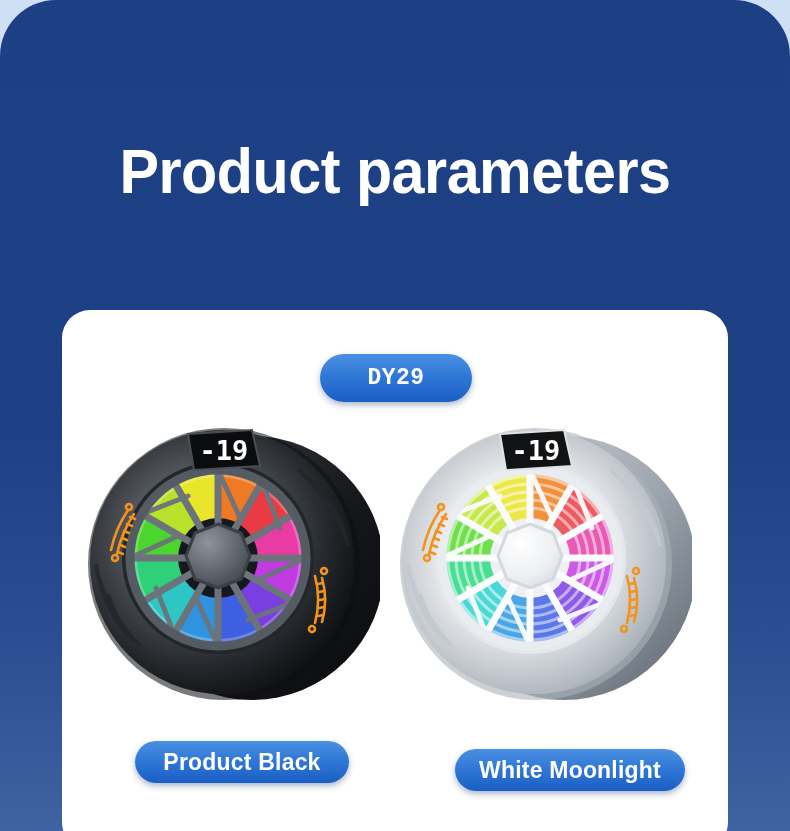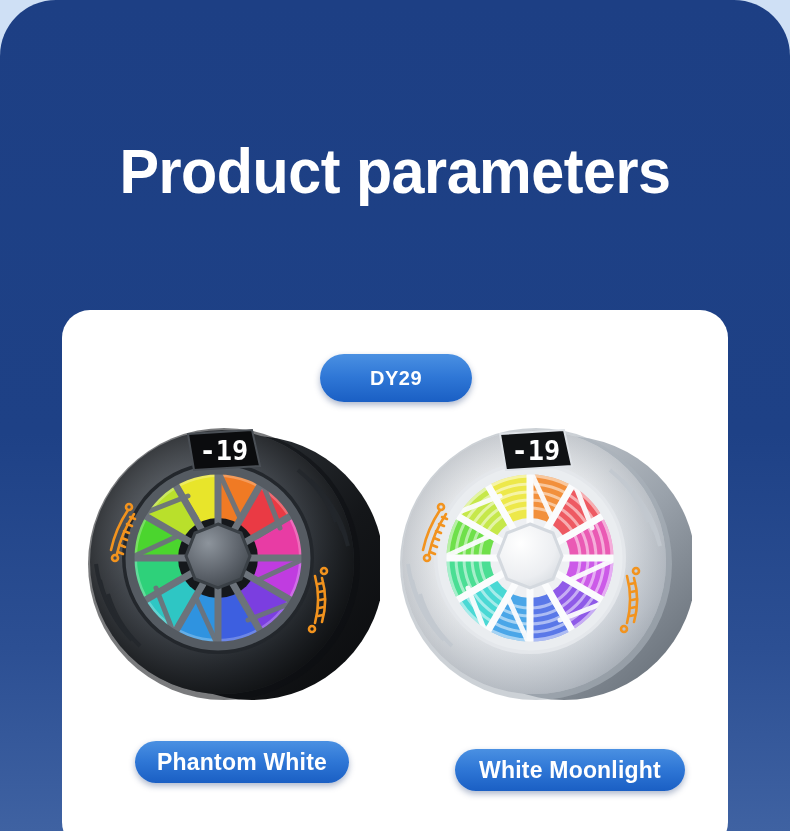--- a/index.html
+++ b/index.html
@@ -44,22 +44,23 @@
     color:#ffffff;
     font-weight:bold;
     background:linear-gradient(180deg,#4a90e2 0%,#2f77d6 48%,#1a5fc4 100%);
     box-shadow:0 3px 6px rgba(20,50,110,.35);
     white-space:nowrap;
   }
   .badge-model{
     left:320px;top:354px;
     width:152px;height:48px;
     border-radius:24px;
-    font-size:20px;
+    font-size:23px;
     letter-spacing:0.5px;
+    font-family:Liberation Mono, monospace;
   }
   .badge-variant{
     top:741px;height:42px;border-radius:21px;
     font-size:23px;letter-spacing:0.2px;
   }
   .badge-variant.v0{left:135px;width:214px;}
   .badge-variant.v1{left:455px;width:230px;margin-top:8px;}
   .clip-wrap{position:absolute;overflow:hidden;}
   .clip-wrap.c0{left:84px;top:418px;width:296px;height:302px;}
   .clip-wrap.c1{left:396px;top:418px;width:296px;height:302px;}
@@ -195,21 +196,21 @@
           <circle cx="228" cy="211" r="3"></circle>
       </g>
 
       <g>
         <polygon points="104,16 168,12 176,48 110,52" fill="#0b0c0e" stroke="#4a4f55" stroke-width="2"></polygon>
         <text x="140" y="42" text-anchor="middle" fill="#ffffff" font-family="'DejaVu Sans Mono',monospace" font-size="27" font-weight="bold">-19</text>
       </g>
     </svg>
   </div>
 
-  <div class="badge badge-variant v0">Phantom White</div>
+  <div class="badge badge-variant v0">Product Black</div>
 
   <div class="clip-wrap c1">
     <svg viewBox="0 0 296 302" xmlns="http://www.w3.org/2000/svg">
       <defs>
         <linearGradient id="bodyB" x1="0" y1="0" x2="1" y2="1">
           <stop offset="0" stop-color="#ffffff"></stop>
           <stop offset="0.45" stop-color="#f0f2f4"></stop>
           <stop offset="0.8" stop-color="#d4d9df"></stop>
           <stop offset="1" stop-color="#b4bbc3"></stop>
         </linearGradient>

